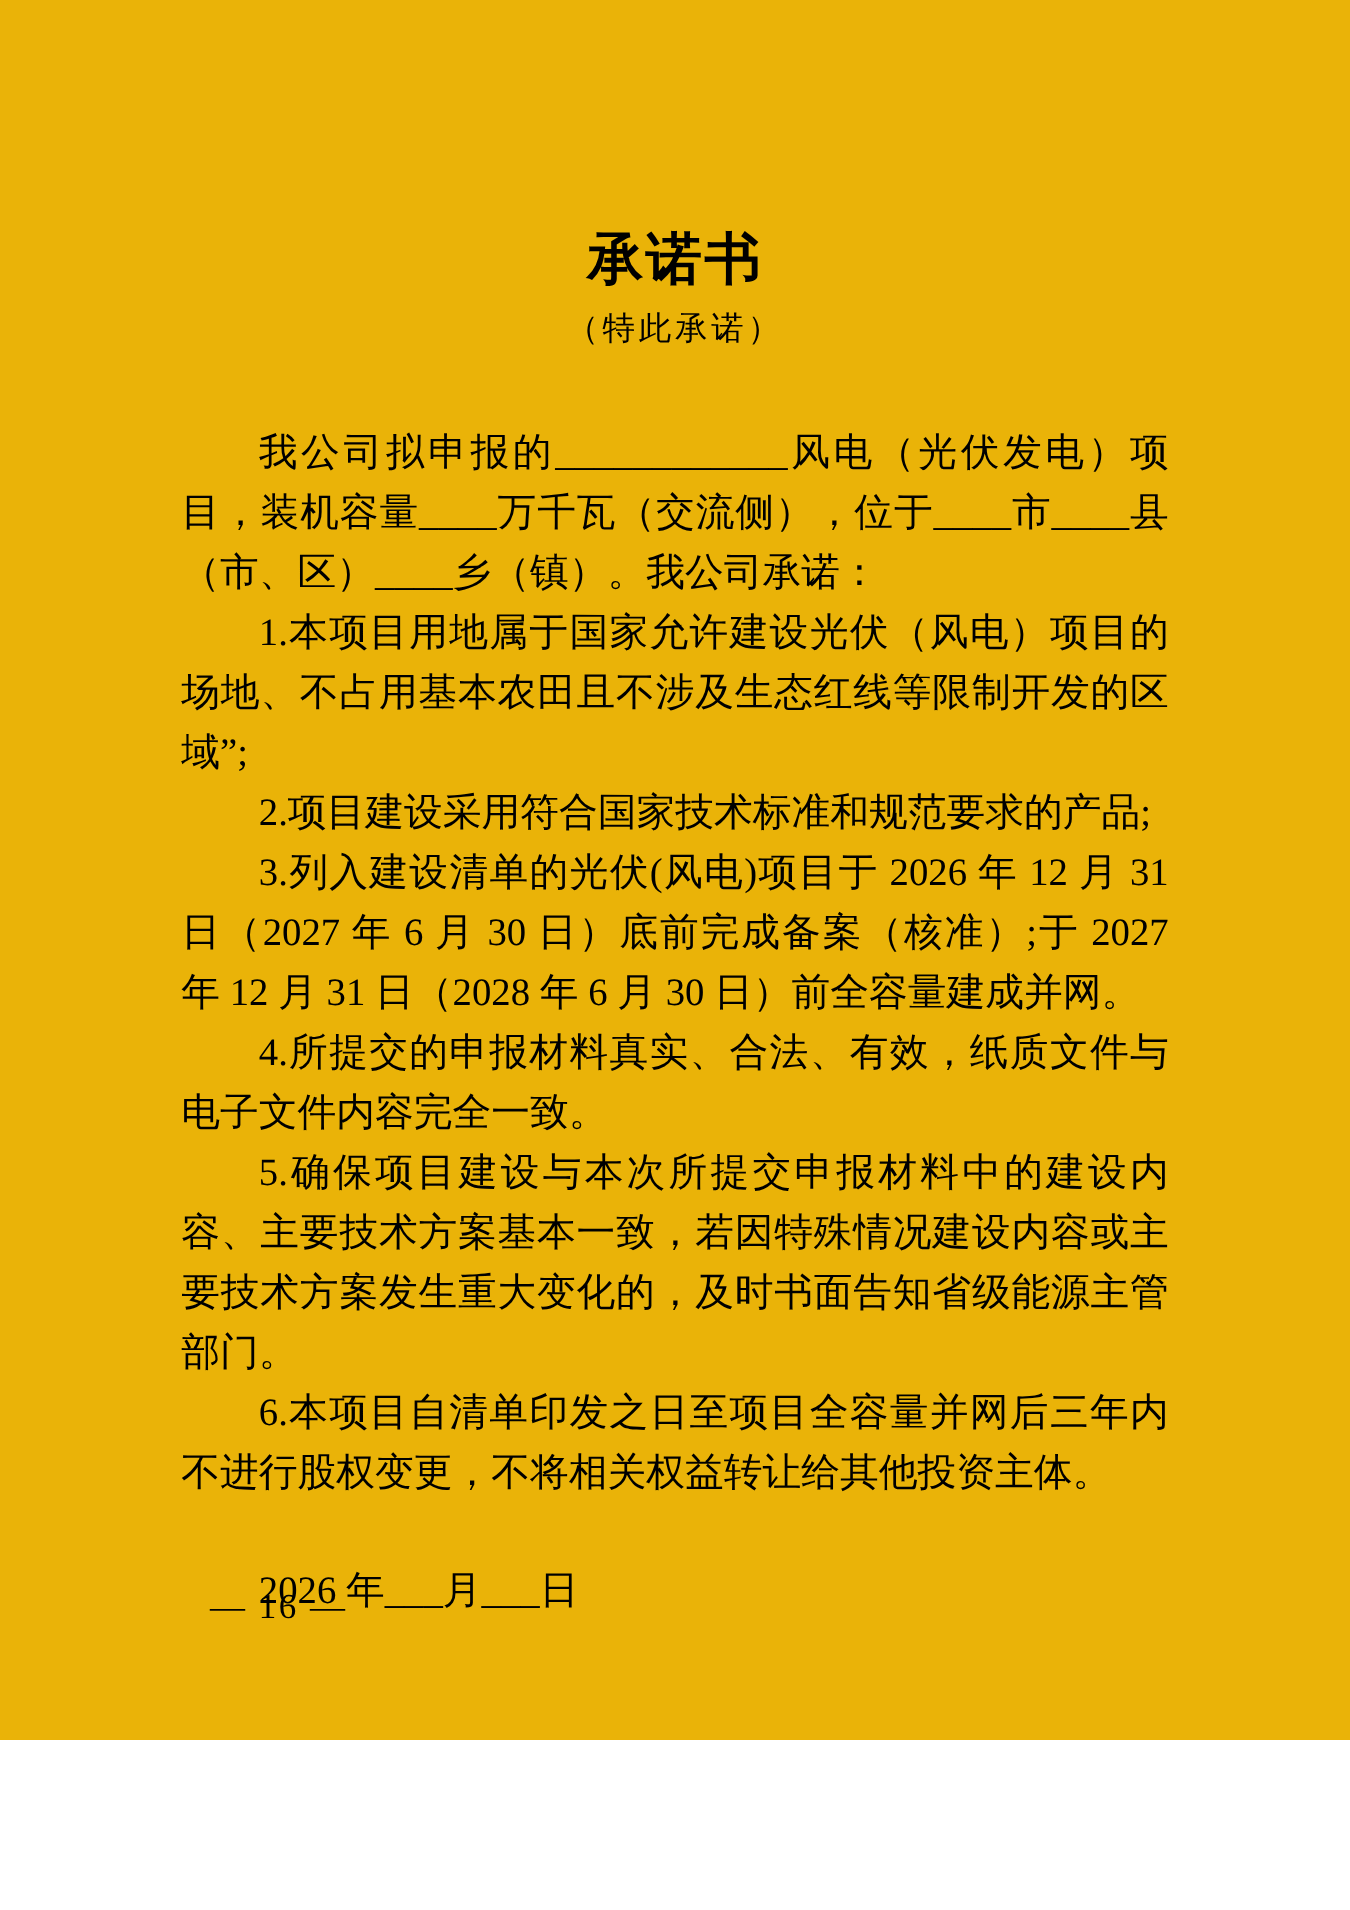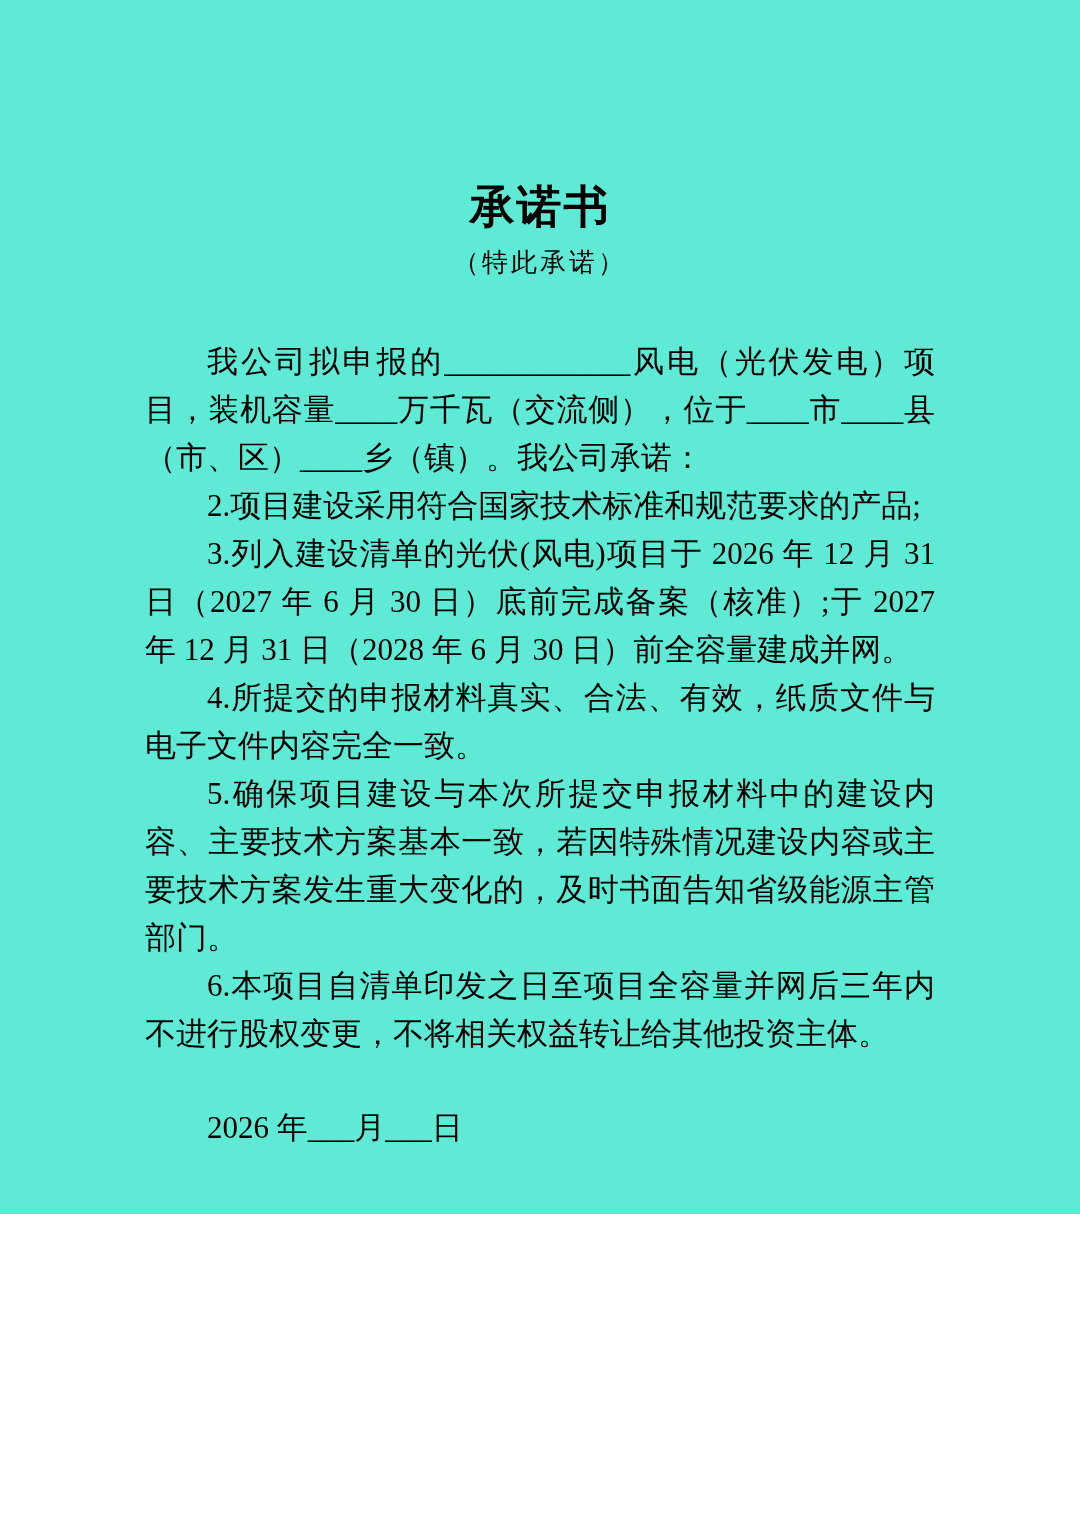--- a/index.html
+++ b/index.html
@@ -3,23 +3,23 @@
 <meta charset="utf-8">
 <style>
   html, body {
     margin: 0;
     padding: 0;
     background: #ffffff;
   }
   .page {
     position: relative;
     width: 1080px;
-    height: 1214px;
+    height: 1392px;
     margin: 0 auto;
-    background: #5eead4;
+    background: #eab308;
     color: #000000;
     font-family: "Liberation Serif", "DejaVu Serif", serif;
     overflow: hidden;
     box-sizing: border-box;
   }
   .doc-title {
     margin: 0;
     padding-top: 180px;
     text-align: center;
     font-size: 45px;
@@ -67,20 +67,21 @@
 <body>
 
 <div class="page">
 
   <h1 class="doc-title">承诺书</h1>
 
   <div class="doc-subtitle">（特此承诺）</div>
 
   <div class="doc-body">
     <p>我公司拟申报的____________风电（光伏发电）项目，装机容量____万千瓦（交流侧），位于____市____县（市、区）____乡（镇）。我公司承诺：</p>
+    <p>1.本项目用地属于国家允许建设光伏（风电）项目的场地、不占用基本农田且不涉及生态红线等限制开发的区域”;</p>
     <p>2.项目建设采用符合国家技术标准和规范要求的产品;</p>
     <p>3.列入建设清单的光伏(风电)项目于 2026 年 12 月 31 日（2027 年 6 月 30 日）底前完成备案（核准）;于 2027 年 12 月 31 日（2028 年 6 月 30 日）前全容量建成并网。</p>
     <p>4.所提交的申报材料真实、合法、有效，纸质文件与电子文件内容完全一致。</p>
     <p>5.确保项目建设与本次所提交申报材料中的建设内容、主要技术方案基本一致，若因特殊情况建设内容或主要技术方案发生重大变化的，及时书面告知省级能源主管部门。</p>
     <p>6.本项目自清单印发之日至项目全容量并网后三年内不进行股权变更，不将相关权益转让给其他投资主体。</p>
 
     <div class="signature-block">
       <p class="sig-date-line">2026 年___月___日</p>
     </div>
   </div>

